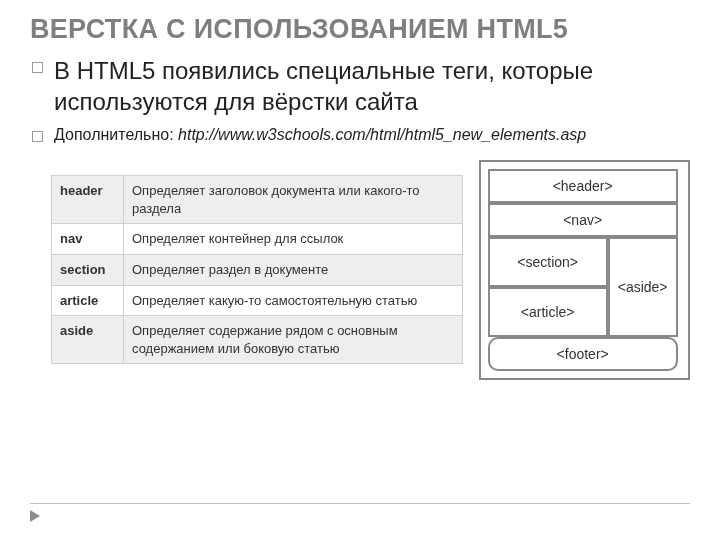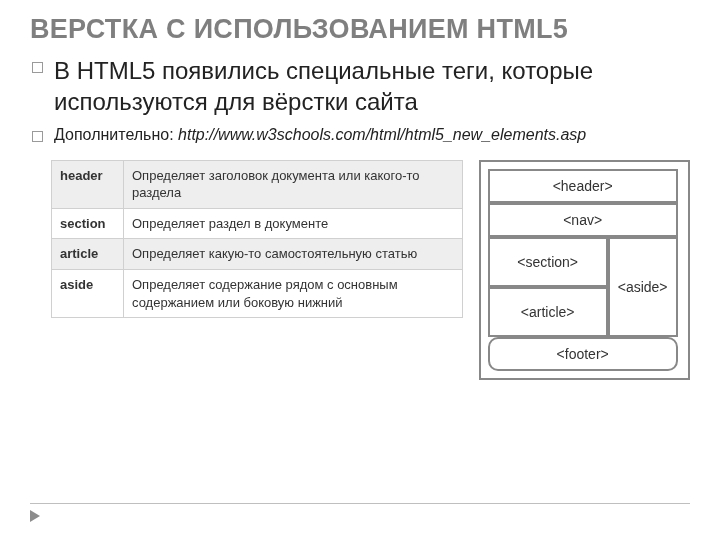--- a/index.html
+++ b/index.html
@@ -42,21 +42,21 @@
     top: 6px;
     width: 9px;
     height: 9px;
     border: 1px solid #9a9a9a;
     background: #fff;
   }
   .link-part { font-style: italic; margin-top: 8px; }
   .cols {
     display: flex;
     gap: 16px;
-    align-items: flex-start;
+    align-items: center;
     padding-left: 21px;
   }
   
   table.tags {
     border-collapse: collapse;
     width: 430px;
     font-size: 13px;
     font-family: Verdana, sans-serif;
     color: #333;
     border: 1px solid #d0d0d0;
@@ -128,30 +128,34 @@
 </ul>
 
 <div class="cols">
   <table class="tags">
     <tbody>
         <tr>
       <td class="name">header</td>
       <td>Определяет заголовок документа или какого-то раздела</td>
     </tr>
     <tr>
+      <td class="name">nav</td>
+      <td>Определяет контейнер для ссылок</td>
+    </tr>
+    <tr>
       <td class="name">section</td>
       <td>Определяет раздел в документе</td>
     </tr>
     <tr>
       <td class="name">article</td>
       <td>Определяет какую-то самостоятельную статью</td>
     </tr>
     <tr>
       <td class="name">aside</td>
-      <td>Определяет содержание рядом с основным содержанием или боковую нижний</td>
+      <td>Определяет содержание рядом с основным содержанием или боковую статью</td>
     </tr>
   </tbody>
     </table>
 
   <div class="wire-outer">
     <div class="wire">
       <div class="wbox w-header">&lt;header&gt;</div>
       <div class="wbox w-nav">&lt;nav&gt;</div>
       <div class="wbox w-section">&lt;section&gt;</div>
       <div class="wbox w-article">&lt;article&gt;</div>

